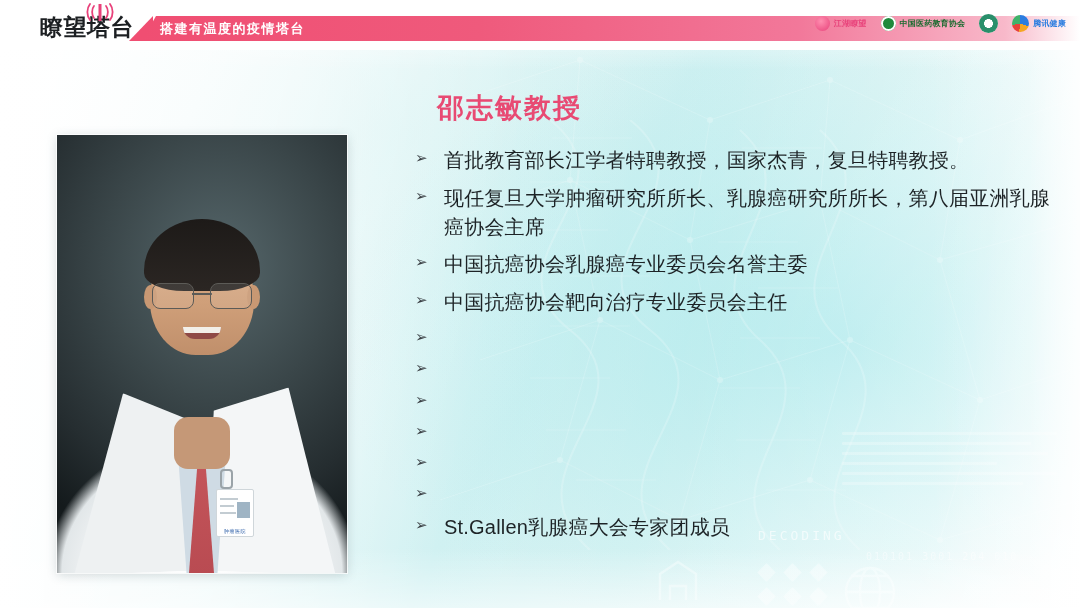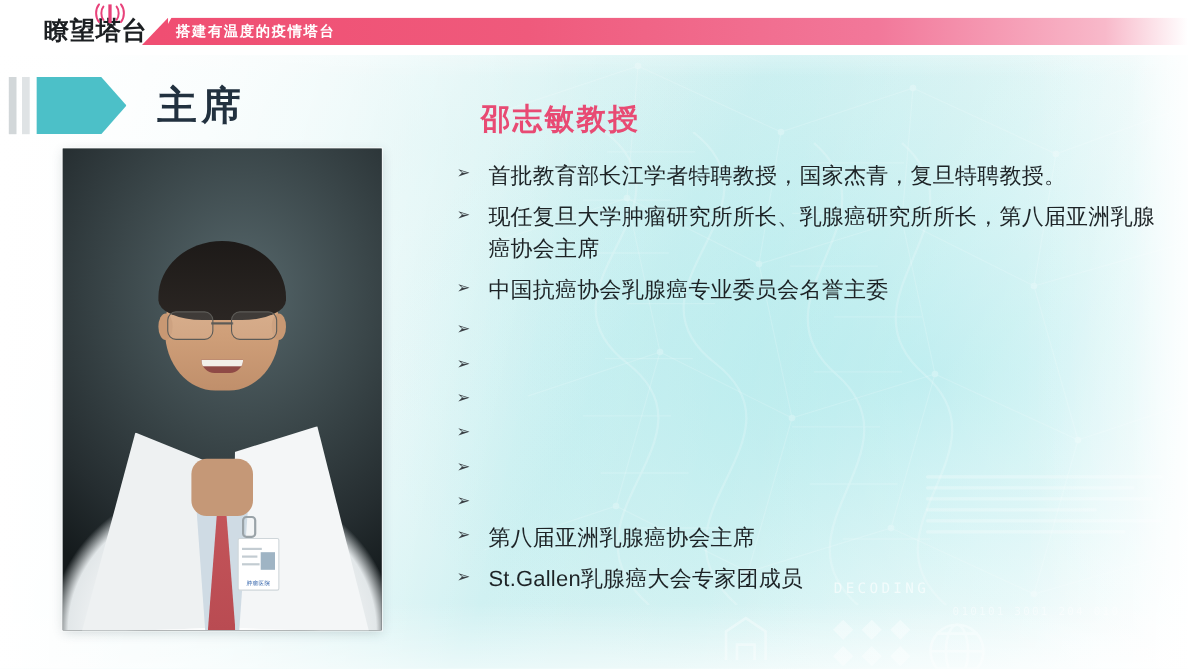--- a/index.html
+++ b/index.html
@@ -210,28 +210,39 @@
         <path d="M4,1 C0.5,5.5 0.5,12.5 4,17"></path>
         <path d="M20,3 C22.5,6 22.5,12 20,15"></path>
         <path d="M24,1 C27.5,5.5 27.5,12.5 24,17"></path>
       </g>
       <rect x="12.5" y="1" width="3" height="17" fill="#e8417a"></rect>
     </svg>
     <div class="hdr-band-tip"></div>
     <div class="hdr-band"></div>
     <div class="hdr-band-txt">搭建有温度的疫情塔台</div>
 
+    <div class="hdr-logos">
+      <div class="lg">
+        <span class="lg-mark" style="background:radial-gradient(circle at 40% 35%,#ff8fb0,#e8417a);"></span>
+        <span class="lg-txt blur" style="color:#e8417a;">江湖瞭望</span>
+      </div>
+      <div class="lg">
+        <span class="lg-mark" style="background:#1f8a3c;box-shadow:inset 0 0 0 2px #ffffff;"></span>
+        <span class="lg-txt blur" style="color:#1b6b30;">中国医药教育协会</span>
+      </div>
+      <div class="lg">
+        <span class="lg-mark" style="width:19px;height:19px;background:radial-gradient(circle,#ffffff 32%,#2a8f6b 34%,#2a8f6b 62%,#ffffff 64%);box-shadow:inset 0 0 0 1.5px #2a8f6b;"></span>
+      </div>
+      <div class="lg">
+        <span class="lg-mark" style="width:17px;height:17px;background:conic-gradient(#2b7de0 0deg 110deg,#f5a623 110deg 190deg,#e8413a 190deg 260deg,#3fb36b 260deg 360deg);"></span>
+        <span class="lg-txt blur" style="color:#2b7de0;">腾讯健康</span>
+      </div>
+    </div>
   </div>
 
-  <div class="sec">
-    <div class="sec-bar"></div>
-    <div class="sec-bar2"></div>
-    <div class="sec-arrow"></div>
-    <div class="sec-title">主席</div>
-  </div>
 
   <div class="photo-wrap">
     <div class="photo-bg"></div>
     <div class="ph-shoulders"></div>
     <div class="ph-coatL"></div>
     <div class="ph-coatR"></div>
     <div class="ph-shirt"></div>
     <div class="ph-tie"></div>
     <div class="ph-neck"></div>
     <div class="ph-head"></div>
@@ -266,39 +277,39 @@
     <div class="bl">
       <span class="bl-mark">➢</span>
       <span class="bl-txt">现任复旦大学肿瘤研究所所长、乳腺癌研究所所长，第八届亚洲乳腺癌协会主席</span>
     </div>
     <div class="bl">
       <span class="bl-mark">➢</span>
       <span class="bl-txt">中国抗癌协会乳腺癌专业委员会名誉主委</span>
     </div>
     <div class="bl">
       <span class="bl-mark">➢</span>
-    </div>
-    <div class="bl">
-      <span class="bl-mark">➢</span>
-    </div>
-    <div class="bl">
-      <span class="bl-mark">➢</span>
-    </div>
-    <div class="bl">
-      <span class="bl-mark">➢</span>
-    </div>
-    <div class="bl">
-      <span class="bl-mark">➢</span>
-    </div>
-    <div class="bl">
-      <span class="bl-mark">➢</span>
-    </div>
-    <div class="bl">
-      <span class="bl-mark">➢</span>
-      <span class="bl-txt">第八届亚洲乳腺癌协会主席</span>
+      <span class="bl-txt">中国抗癌协会靶向治疗专业委员会主任</span>
+    </div>
+    <div class="bl">
+      <span class="bl-mark">➢</span>
+    </div>
+    <div class="bl">
+      <span class="bl-mark">➢</span>
+    </div>
+    <div class="bl">
+      <span class="bl-mark">➢</span>
+    </div>
+    <div class="bl">
+      <span class="bl-mark">➢</span>
+    </div>
+    <div class="bl">
+      <span class="bl-mark">➢</span>
+    </div>
+    <div class="bl">
+      <span class="bl-mark">➢</span>
     </div>
     <div class="bl">
       <span class="bl-mark">➢</span>
       <span class="bl-txt">St.Gallen乳腺癌大会专家团成员</span>
     </div>
   </div>
 
 </div>
 
 </body></html>

